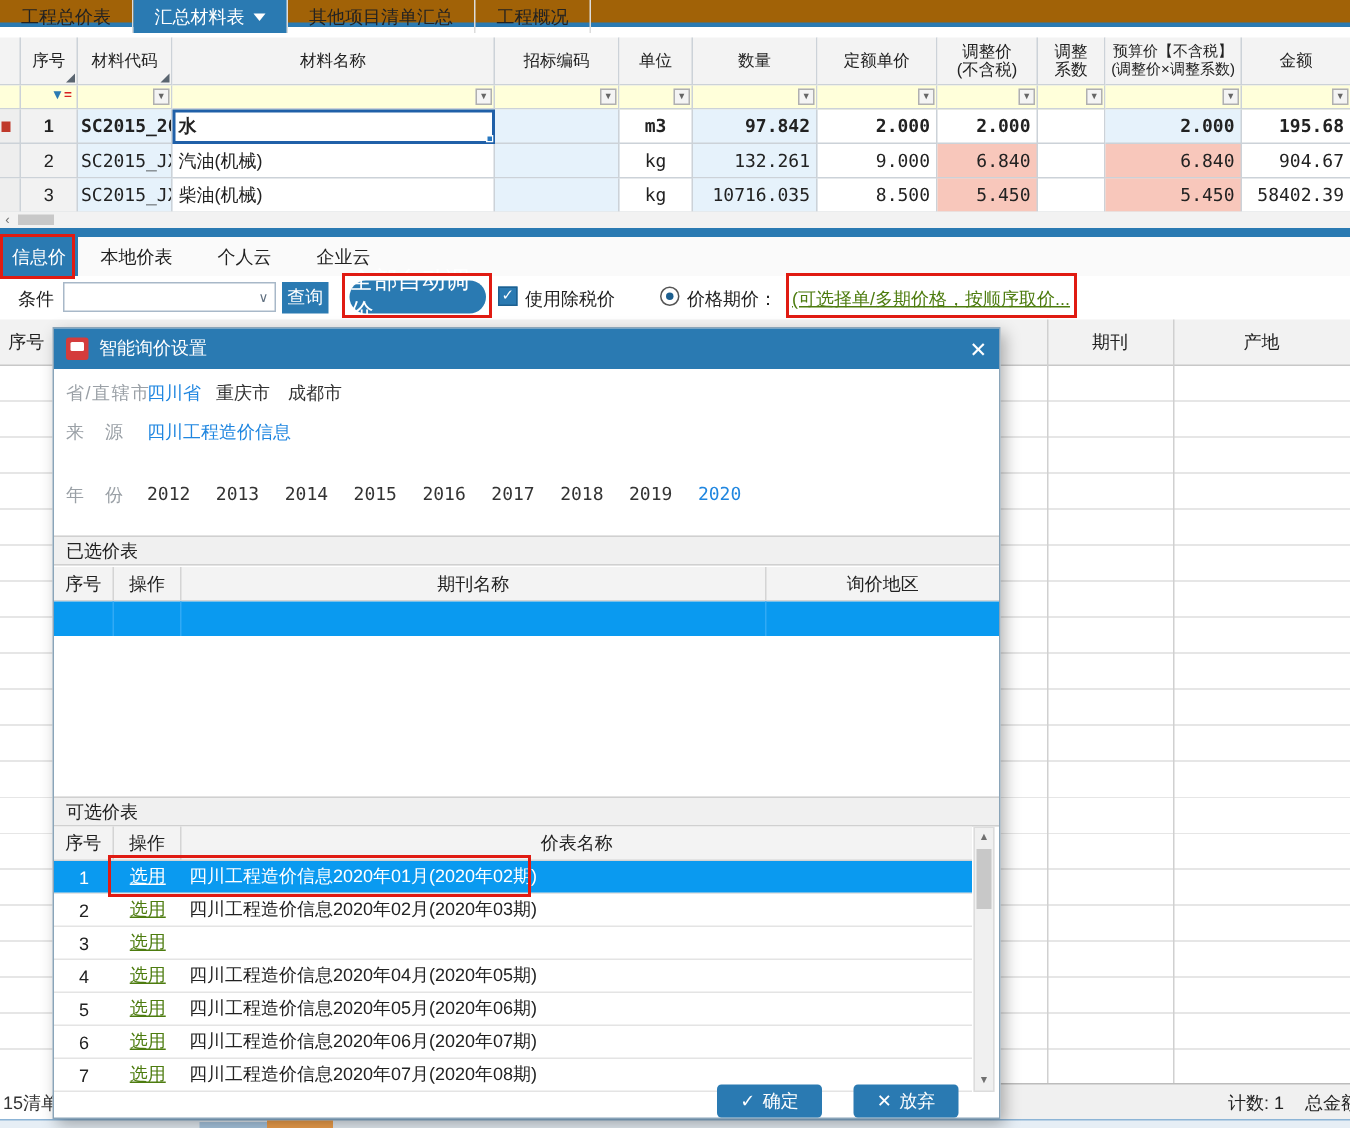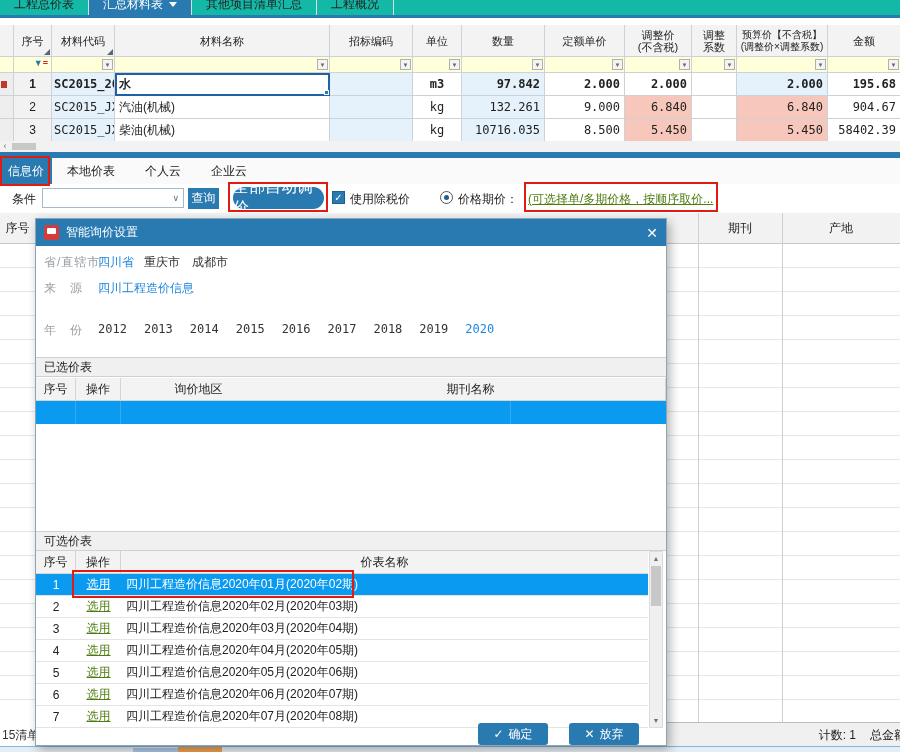--- a/index.html
+++ b/index.html
@@ -1,21 +1,21 @@
 <!DOCTYPE html>
 <html><head>
 <meta charset="utf-8">
 <style>
   * { margin:0; padding:0; box-sizing:border-box; }
   html,body { background:#fff; }
   body { font-family:"Liberation Sans","DejaVu Sans",sans-serif; font-size:12px; color:#222; }
   #app { position:relative; width:900px; height:752px; background:#fff; overflow:hidden; }
 
   
-  .top-tabs { position:absolute; top:0; left:0; width:900px; height:18px; background:#14b8a6; border-bottom:3px solid #2a7ab2; display:flex;align-items:flex-end; }
+  .top-tabs { position:absolute; top:0; left:0; width:900px; height:18px; background:#a16207; border-bottom:3px solid #2a7ab2; display:flex; }
   .top-tab { height:22px; padding:0 14px; display:flex; align-items:center; gap:6px; color:#222; border-right:1px solid #dcdcdc; cursor:default; white-space:nowrap; }
   .top-tab.active { background:#2a7ab2; color:#fff; }
   .caret { width:0; height:0; border-left:4px solid transparent; border-right:4px solid transparent; border-top:5px solid #fff; }
 
   
   .mtable { position:absolute; top:25px; left:0; width:900px; }
   .mrow { display:flex; }
   .mcell { border-right:1px solid #ccd2d8; border-bottom:1px solid #ccd2d8; overflow:hidden; white-space:nowrap; position:relative; }
   .c0{width:14px;background:#eeeeee;} .c1{width:38px;} .c2{width:63px;} .c3{width:215px;} .c4{width:83px;}
   .c5{width:49px;} .c6{width:83px;} .c7{width:80px;} .c8{width:67px;} .c9{width:45px;} .c10{width:91px;} .c11{width:72px;border-right:none;}
@@ -317,22 +317,22 @@
         <span>2018</span>
         <span>2019</span>
         <span class="sel-blue">2020</span>
       </span>
     </div>
 
     <div class="sec-label" style="top:138px;">已选价表</div>
     <div class="lhead" style="top:159px;">
       <div class="lh-cell" style="width:40px;">序号</div>
       <div class="lh-cell" style="width:45px;">操作</div>
+      <div class="lh-cell" style="width:390px;">期刊名称</div>
       <div class="lh-cell" style="width:155px;border-right:none;">询价地区</div>
-      <div class="lh-cell" style="width:390px;">期刊名称</div>
     </div>
     <div class="sel-empty-row" style="top:182px;">
       <div style="width:40px;"></div>
         <div style="width:45px;"></div>
         <div style="width:390px;"></div>
         <div style="width:155px;border-right:none;"></div>
     </div>
 
     <div class="sec-label" style="top:312px;">可选价表</div>
     <div class="lhead" style="top:332px;width:612px;">
@@ -347,21 +347,20 @@
       <span class="a-name">四川工程造价信息2020年01月(2020年02期)</span>
     </div>
     <div class="arow" style="top:377px;">
       <span class="a-no">2</span>
       <span class="a-act link">选用</span>
       <span class="a-name">四川工程造价信息2020年02月(2020年03期)</span>
     </div>
     <div class="arow" style="top:399px;">
       <span class="a-no">3</span>
       <span class="a-act link">选用</span>
-      <span class="a-name">四川工程造价信息2020年03月(2020年04期)</span>
     </div>
     <div class="arow" style="top:421px;">
       <span class="a-no">4</span>
       <span class="a-act link">选用</span>
       <span class="a-name">四川工程造价信息2020年04月(2020年05期)</span>
     </div>
     <div class="arow" style="top:443px;">
       <span class="a-no">5</span>
       <span class="a-act link">选用</span>
       <span class="a-name">四川工程造价信息2020年05月(2020年06期)</span>

